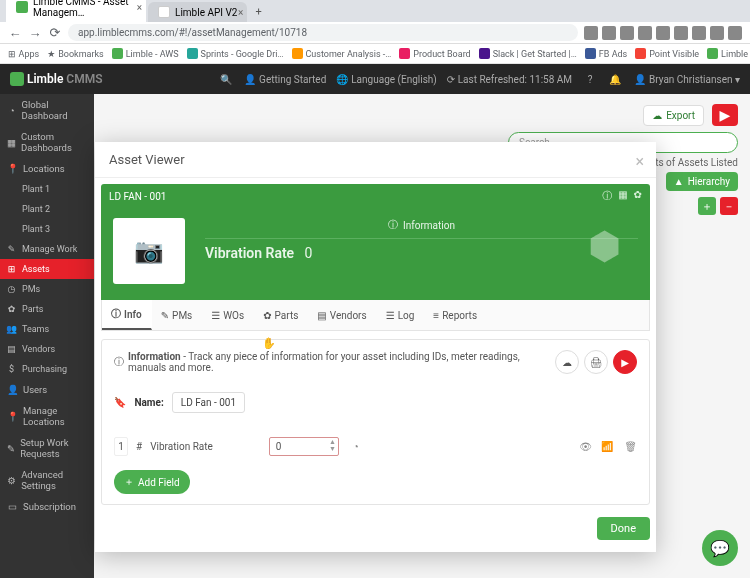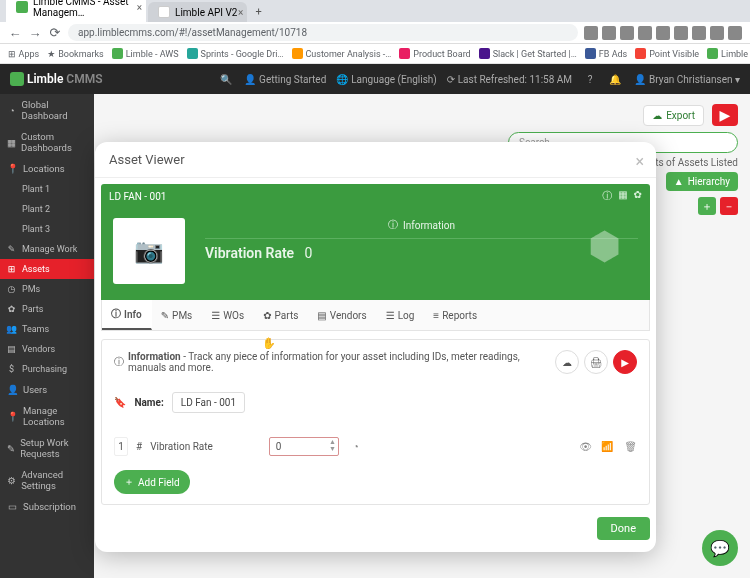--- a/index.html
+++ b/index.html
@@ -35,21 +35,21 @@
 .main{position:absolute;left:94px;right:0;top:30px;bottom:0;background:#f5f5f5}
 .main-head{padding:10px 12px 6px;display:flex;align-items:center;gap:8px}
 .export-btn{background:#fff;border:1px solid #ddd;border-radius:4px;padding:4px 8px;font-size:10px;color:#2e7d32;display:flex;gap:4px;align-items:center}
 .plus-btn{width:26px;height:22px;background:#e6212a;border-radius:4px;color:#fff;display:flex;align-items:center;justify-content:center;font-size:14px}
 .search{flex:0 0 auto;width:230px;border:1.5px solid #4CAF50;border-radius:14px;padding:4px 10px;font-size:10px;color:#999;background:#fff}
 .assets-listed{color:#666;font-size:10px;margin:4px 12px}
 .hier-btn{background:#4CAF50;color:#fff;border-radius:4px;padding:4px 8px;font-size:10px;display:inline-flex;gap:4px}
 .main-row2{display:flex;align-items:center;padding:0 12px;justify-content:flex-end;gap:6px}
 .collapse-btns{display:flex;gap:4px;margin:6px 12px}
 .coll{width:18px;height:18px;border-radius:3px;display:flex;align-items:center;justify-content:center;color:#fff;font-size:11px}
-.modal{position:absolute;left:95px;top:78px;width:561px;background:#fff;border-radius:12px;box-shadow:0 4px 24px rgba(0,0,0,0.25)}
+.modal{position:absolute;left:95px;top:78px;width:561px;background:#fff;border-radius:0;box-shadow:0 4px 24px rgba(0,0,0,0.25)}
 .modal-hd{padding:10px 14px;border-bottom:1px solid #eee;position:relative;color:#555;font-size:13px}
 .modal-x{position:absolute;right:12px;top:10px;color:#bbb;font-size:16px}
 .green-header{margin:6px 6px 0;background:#3b9b3f;border-radius:3px 3px 0 0;color:#fff;padding:5px 8px;font-size:10px;display:flex;align-items:center;justify-content:space-between}
 .gh-icons{display:flex;gap:6px;font-size:10px;color:#d8f0d9}
 .asset-hero{margin:0 6px;background:#3b9b3f;padding:10px 12px 16px;display:flex;gap:20px;align-items:flex-start;position:relative}
 .asset-img{width:72px;height:66px;background:#fff;border-radius:3px;display:flex;align-items:center;justify-content:center;color:#ddd;font-size:24px}
 .asset-info{flex:1;color:#e8f5e9}
 .asset-info .title{font-size:10px;display:flex;align-items:center;gap:5px;justify-content:center;margin-bottom:6px}
 .asset-info hr{border:none;border-top:1px solid #5bb05f;margin-bottom:6px}
 .asset-info .vib{font-size:14px;font-weight:600}

